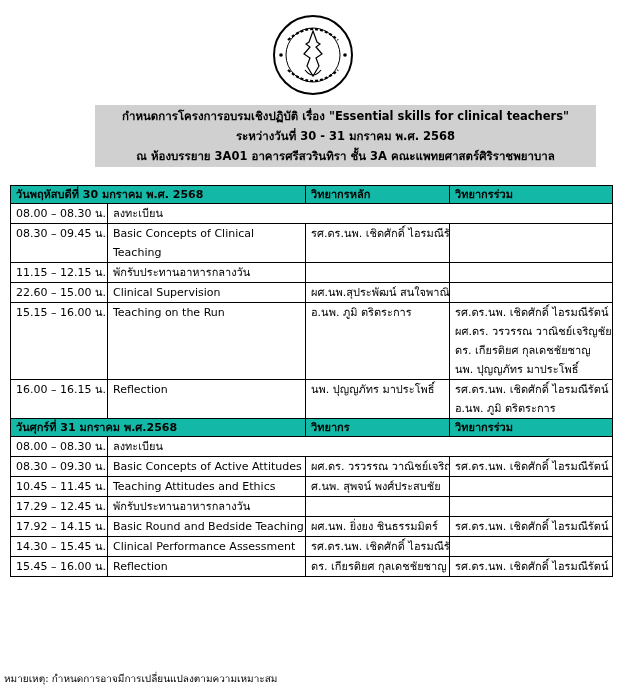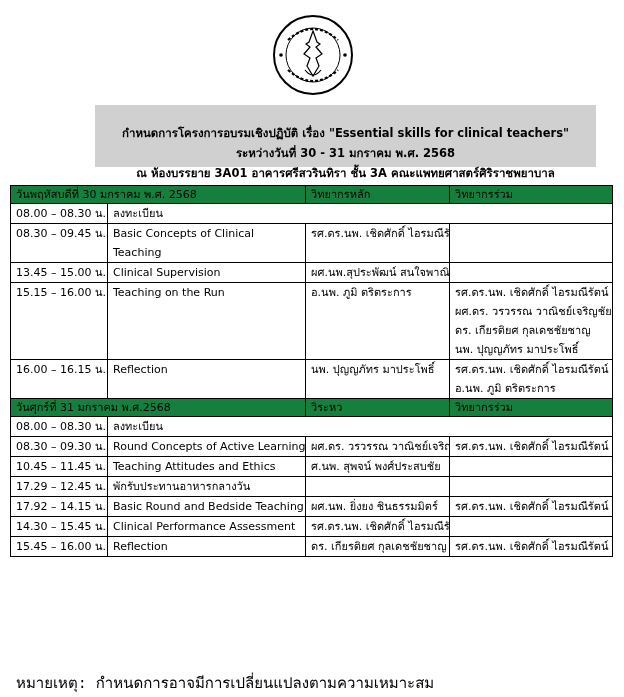--- a/index.html
+++ b/index.html
@@ -1,31 +1,31 @@
 <!DOCTYPE html>
 <html><head>
 <meta charset="utf-8">
 <style>
   html, body { margin:0; padding:0; background:#ffffff; }
   body { width:624px; height:697px; position:relative; overflow:hidden;
          font-family:"DejaVu Sans", sans-serif; color:#000; }
   .logo { position:absolute; left:272px; top:14px; width:82px; height:82px; }
   .banner { position:absolute; left:95px; top:105px; width:501px; height:62px;
             background:#d0d0d0; text-align:center; font-weight:bold; font-size:11.5px;
-            line-height:20px; padding-top:18px; box-sizing:border-box; }
+            line-height:20px; padding-top:1px; box-sizing:border-box; }
   .banner div { white-space:nowrap; }
   table.sched { position:absolute; left:10px; top:185px; width:602px;
                 border-collapse:collapse; table-layout:fixed; font-size:11px; }
   table.sched td { border:1px solid #000; padding:0 5px; line-height:19px;
                    vertical-align:top; white-space:nowrap; overflow:hidden; }
   table.sched td.wrap { white-space:normal; }
-  tr.dayhead td { background:#15803d; font-weight:normal; line-height:17px; }
+  tr.dayhead td { background:#14b8a6; font-weight:bold; line-height:17px; }
   tr.dayhead td.c { }
   td.t { white-space:nowrap;margin-top:32px; }
-  .note { position:absolute; left:16px; top:671px; font-size:15px; white-space:nowrap;font-family:Liberation Mono, monospace; }
+  .note { position:absolute; left:4px; top:671px; font-size:10px; white-space:nowrap; }
   .multi div { line-height:19px; }
 </style>
 </head>
 <body>
 
 <svg class="logo" viewBox="0 0 82 82">
   <circle cx="41" cy="41" r="39" fill="none" stroke="#000" stroke-width="2"></circle>
   <circle cx="41" cy="41" r="27" fill="none" stroke="#000" stroke-width="1"></circle>
   <path d="M41 17 L45 28 L48 30 L44 33 L50 40 L44 44 L47 52 L41 62 L35 52 L38 44 L32 40 L38 33 L34 30 L37 28 Z" fill="none" stroke="#000" stroke-width="1.2"></path>
   <path d="M33 56 Q41 66 49 56" fill="none" stroke="#000" stroke-width="1.2"></path>
@@ -58,21 +58,27 @@
         <td class="t">08.00 – 08.30 น.</td>
         <td colspan="3">ลงทะเบียน</td>
       </tr>
       <tr>
         <td class="t">08.30 – 09.45 น.</td>
         <td class="wrap">Basic Concepts of Clinical Teaching</td>
         <td>รศ.ดร.นพ. เชิดศักดิ์  ไอรมณีรัตน์</td>
         <td class="multi"></td>
       </tr>
       <tr>
-        <td class="t">13.45 – 15.00 น.</td>
+        <td class="t">11.15 – 12.15 น.</td>
+        <td class="">พักรับประทานอาหารกลางวัน</td>
+        <td></td>
+        <td class="multi"></td>
+      </tr>
+      <tr>
+        <td class="t">22.60 – 15.00 น.</td>
         <td class="">Clinical Supervision</td>
         <td>ผศ.นพ.สุประพัฒน์  สนใจพาณิชย์</td>
         <td class="multi"></td>
       </tr>
       <tr>
         <td class="t">15.15 – 16.00 น.</td>
         <td class="">Teaching on the Run</td>
         <td>อ.นพ. ภูมิ  ตริตระการ</td>
         <td class="multi">
           <div>รศ.ดร.นพ. เชิดศักดิ์  ไอรมณีรัตน์</div>
@@ -86,30 +92,30 @@
         <td class="">Reflection</td>
         <td>นพ. ปุญญภัทร  มาประโพธิ์</td>
         <td class="multi">
           <div>รศ.ดร.นพ. เชิดศักดิ์  ไอรมณีรัตน์</div>
           <div>อ.นพ. ภูมิ  ตริตระการ</div>
           <div></div>
         </td>
       </tr>
       <tr class="dayhead">
         <td colspan="2">วันศุกร์ที่ 31 มกราคม พ.ศ.2568</td>
-        <td class="c">วิระหว</td>
+        <td class="c">วิทยากร</td>
         <td class="c">วิทยากรร่วม</td>
       </tr>
       <tr>
         <td class="t">08.00 – 08.30 น.</td>
         <td colspan="3">ลงทะเบียน</td>
       </tr>
       <tr>
         <td class="t">08.30 – 09.30 น.</td>
-        <td class="">Round Concepts of Active Learning</td>
+        <td class="">Basic Concepts of Active Attitudes</td>
         <td>ผศ.ดร. วรวรรณ วาณิชย์เจริญชัย</td>
         <td class="multi">
           <div>รศ.ดร.นพ. เชิดศักดิ์  ไอรมณีรัตน์</div>
         </td>
       </tr>
       <tr>
         <td class="t">10.45 – 11.45 น.</td>
         <td class="">Teaching Attitudes and Ethics</td>
         <td>ศ.นพ. สุพจน์  พงศ์ประสบชัย</td>
         <td class="multi"></td>

